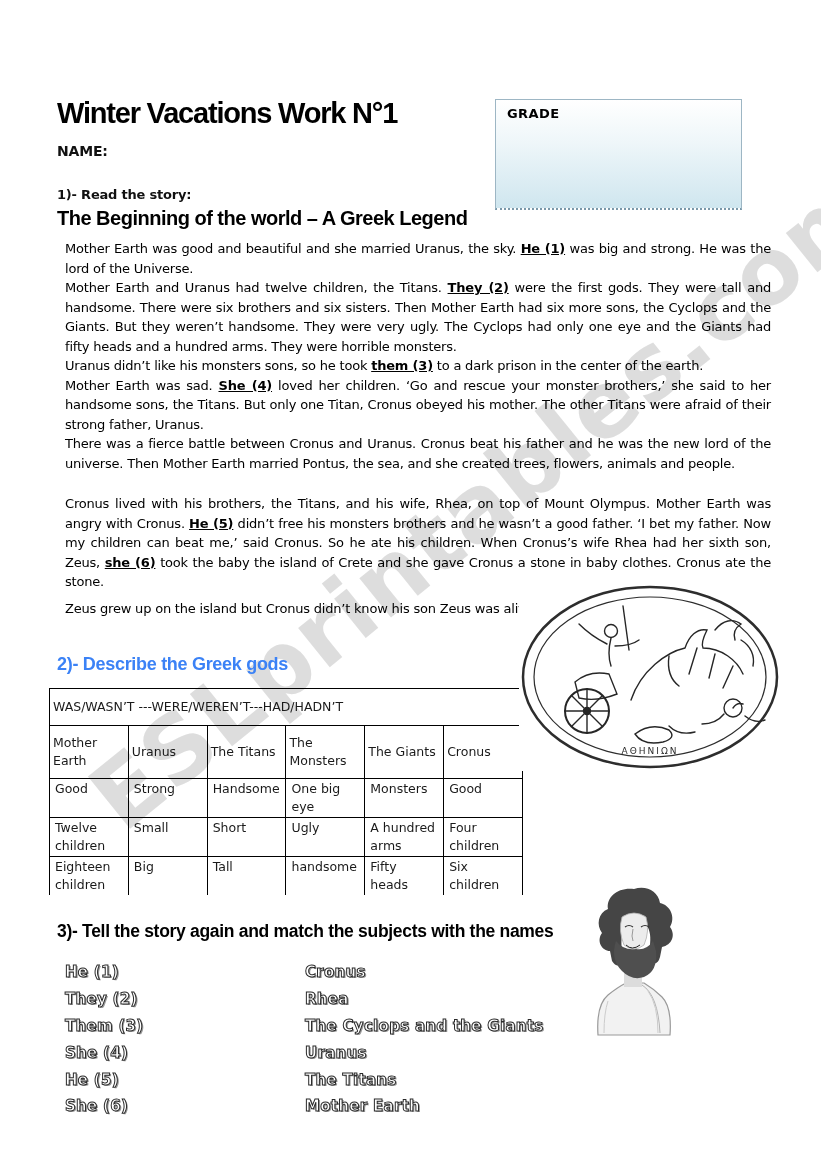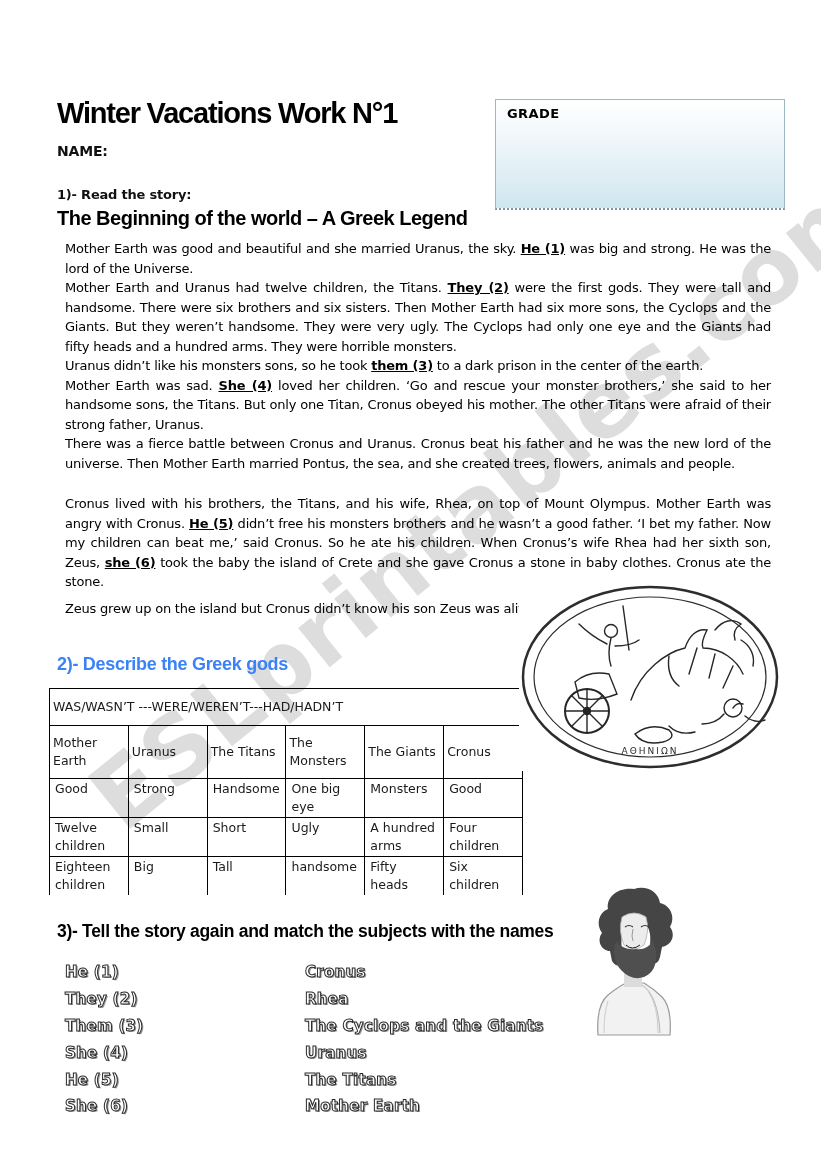--- a/index.html
+++ b/index.html
@@ -7,21 +7,21 @@
         font-family:"DejaVu Sans",sans-serif;color:#111;}
   
   .watermark{position:absolute;left:70px;top:768px;z-index:0;
         transform:rotate(-39deg);transform-origin:left top;
         font-size:92px;font-weight:bold;letter-spacing:1px;
         color:#bdbdbd;opacity:0.5;white-space:nowrap;}
   .content{position:relative;z-index:1;padding:0 56px 0 57px;}
   .title{margin:0;padding-top:97px;font-family:"Liberation Sans",sans-serif;
         font-size:29px;font-weight:bold;letter-spacing:-1.2px;color:#000;}
   .name-row{margin-top:13px;font-size:14px;font-weight:bold;letter-spacing:-0.2px;}
-  .grade-box{position:absolute;left:495px;top:99px;width:290px;height:111px;z-index:2;
+  .grade-box{position:absolute;left:495px;top:99px;width:247px;height:111px;z-index:2;
         background:linear-gradient(to bottom,#ffffff 0%,#eef6f9 40%,#cfe6ef 100%);
         border:1px solid #9db6c4;border-bottom:2px dotted #7a98aa;
         padding:6px 11px;box-sizing:border-box;}
   .grade-label{font-size:13px;font-weight:bold;letter-spacing:0.4px;color:#000;}
   .section-label{margin-top:28px;font-size:13px;font-weight:bold;letter-spacing:-0.2px;}
   .story-heading{margin-top:5px;font-size:20px;font-weight:bold;letter-spacing:-0.5px;
         font-family:"Liberation Sans",sans-serif;color:#000;}
   .story{margin-top:9px;width:706px;padding-left:8px;font-size:13px;line-height:19.5px;
         text-align:justify;color:#000000;letter-spacing:-0.2px;}
   .story p{margin:0;}

